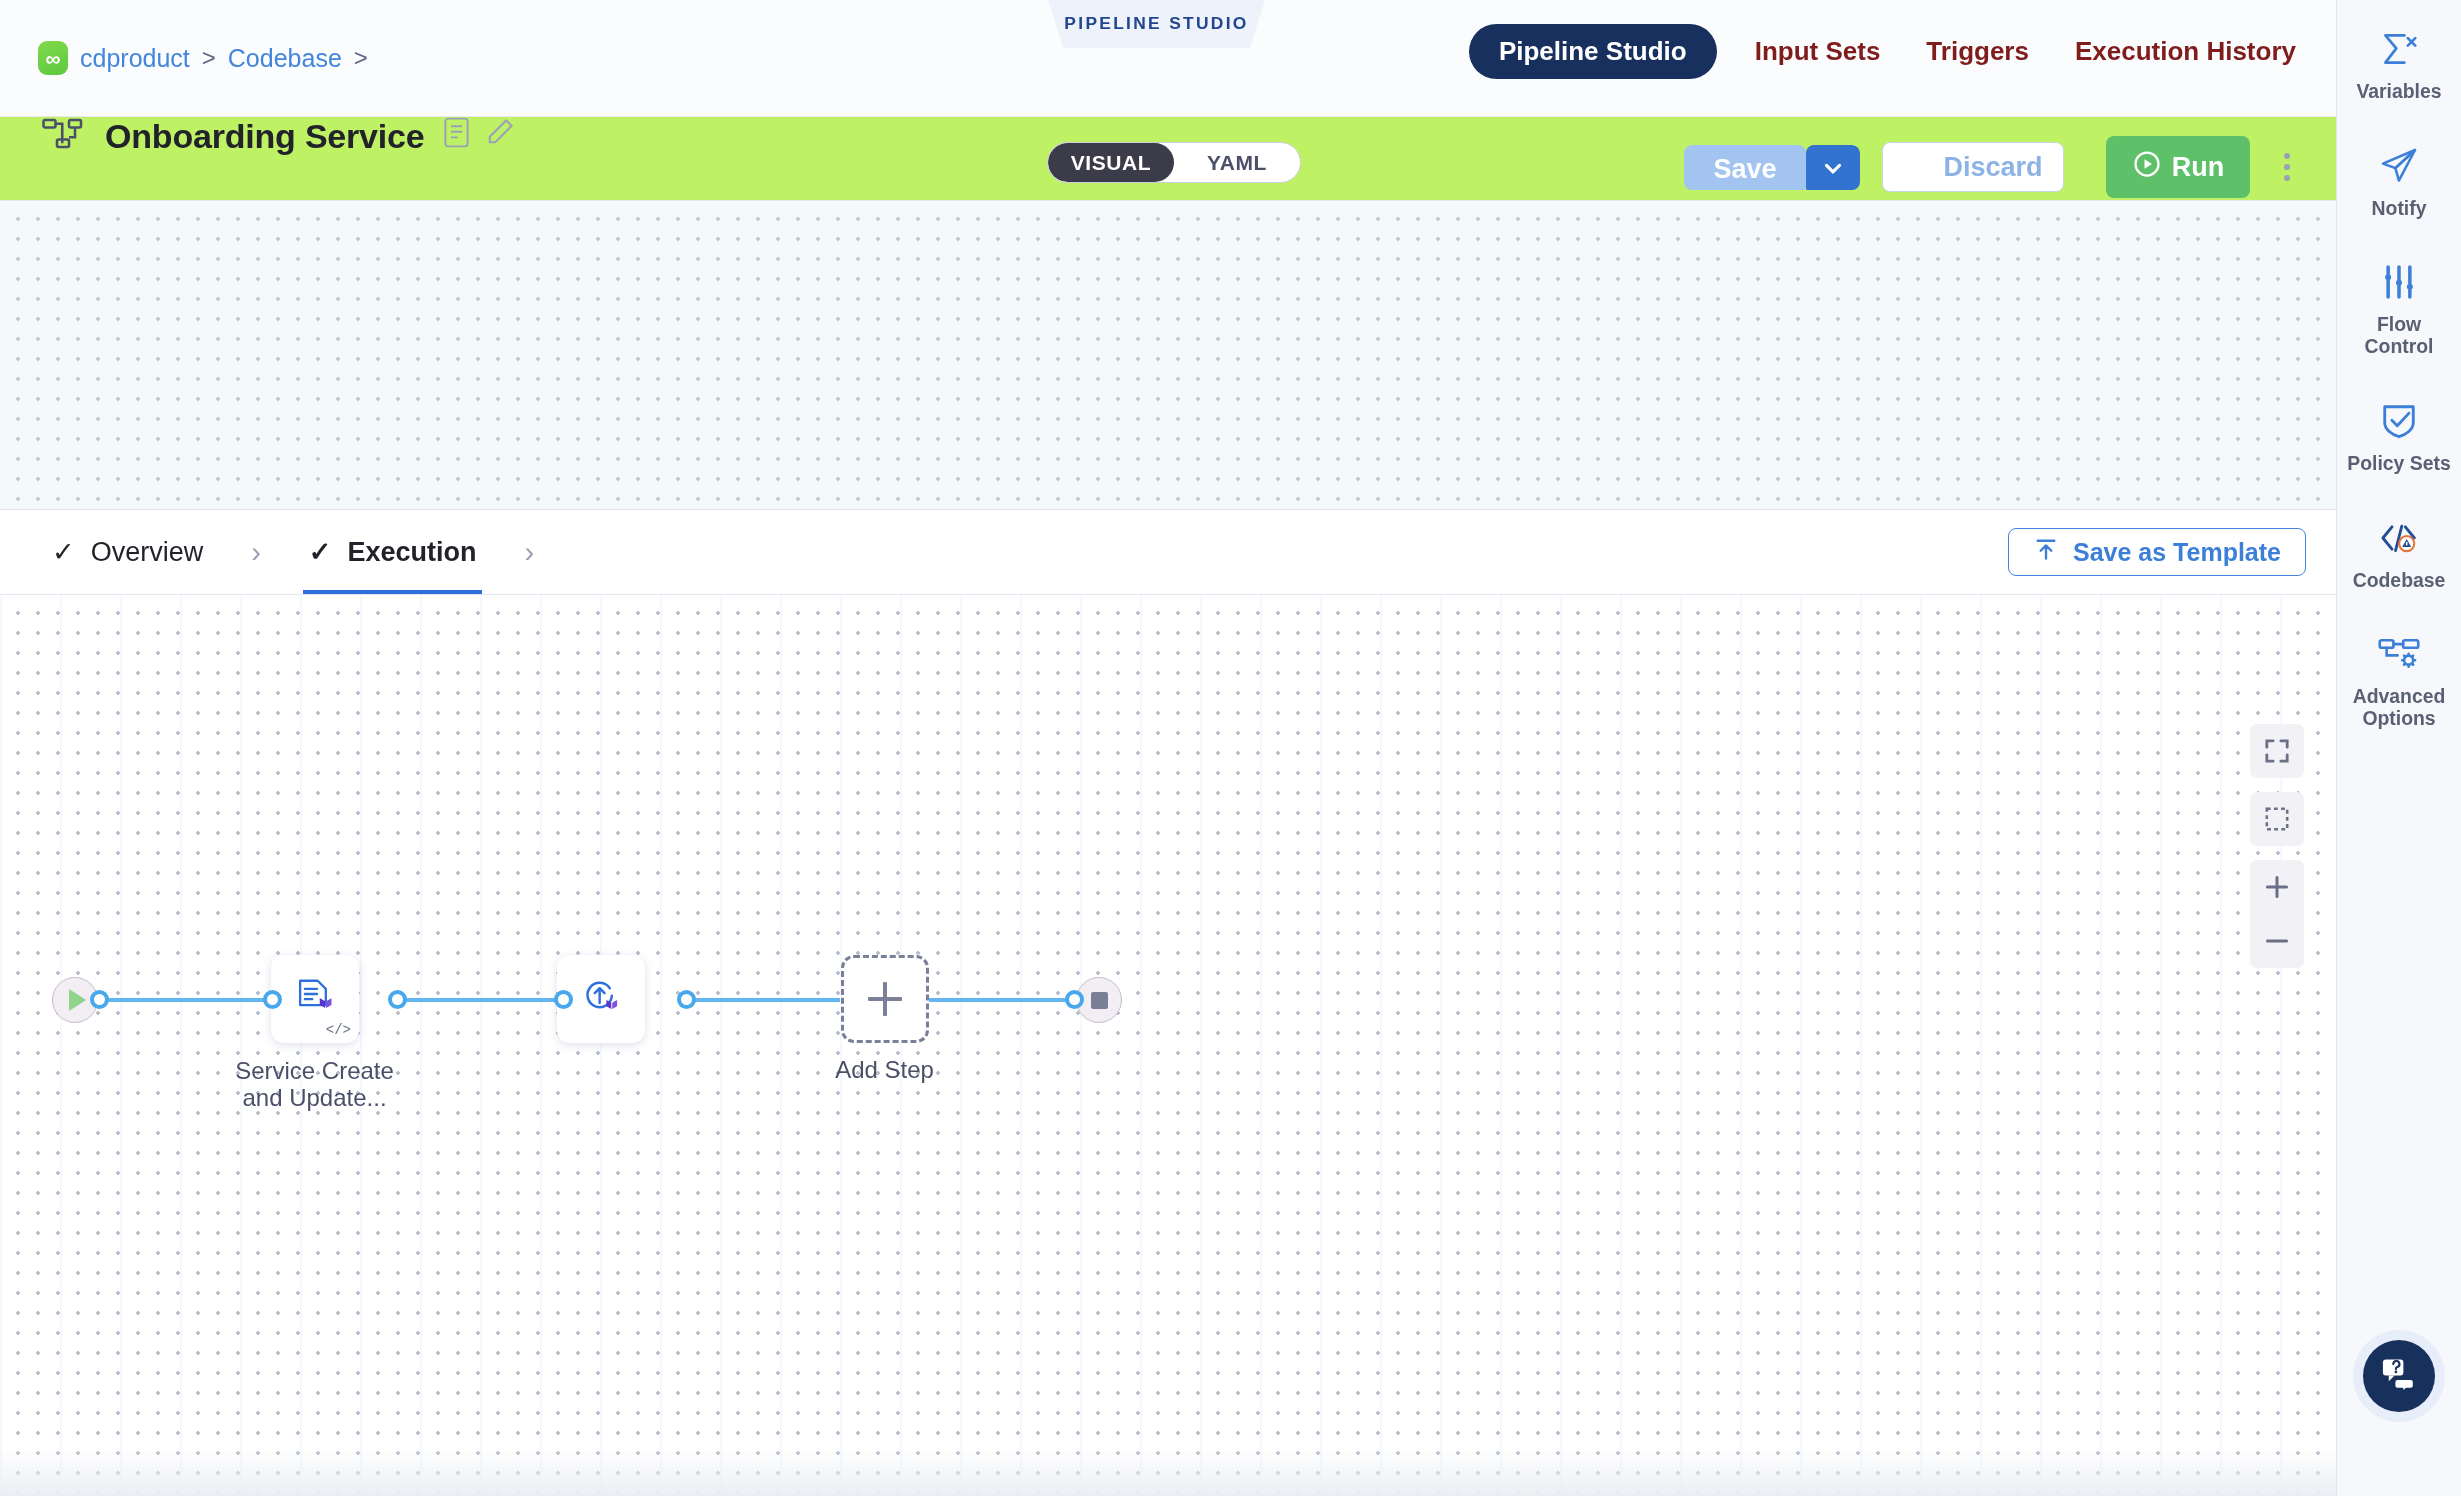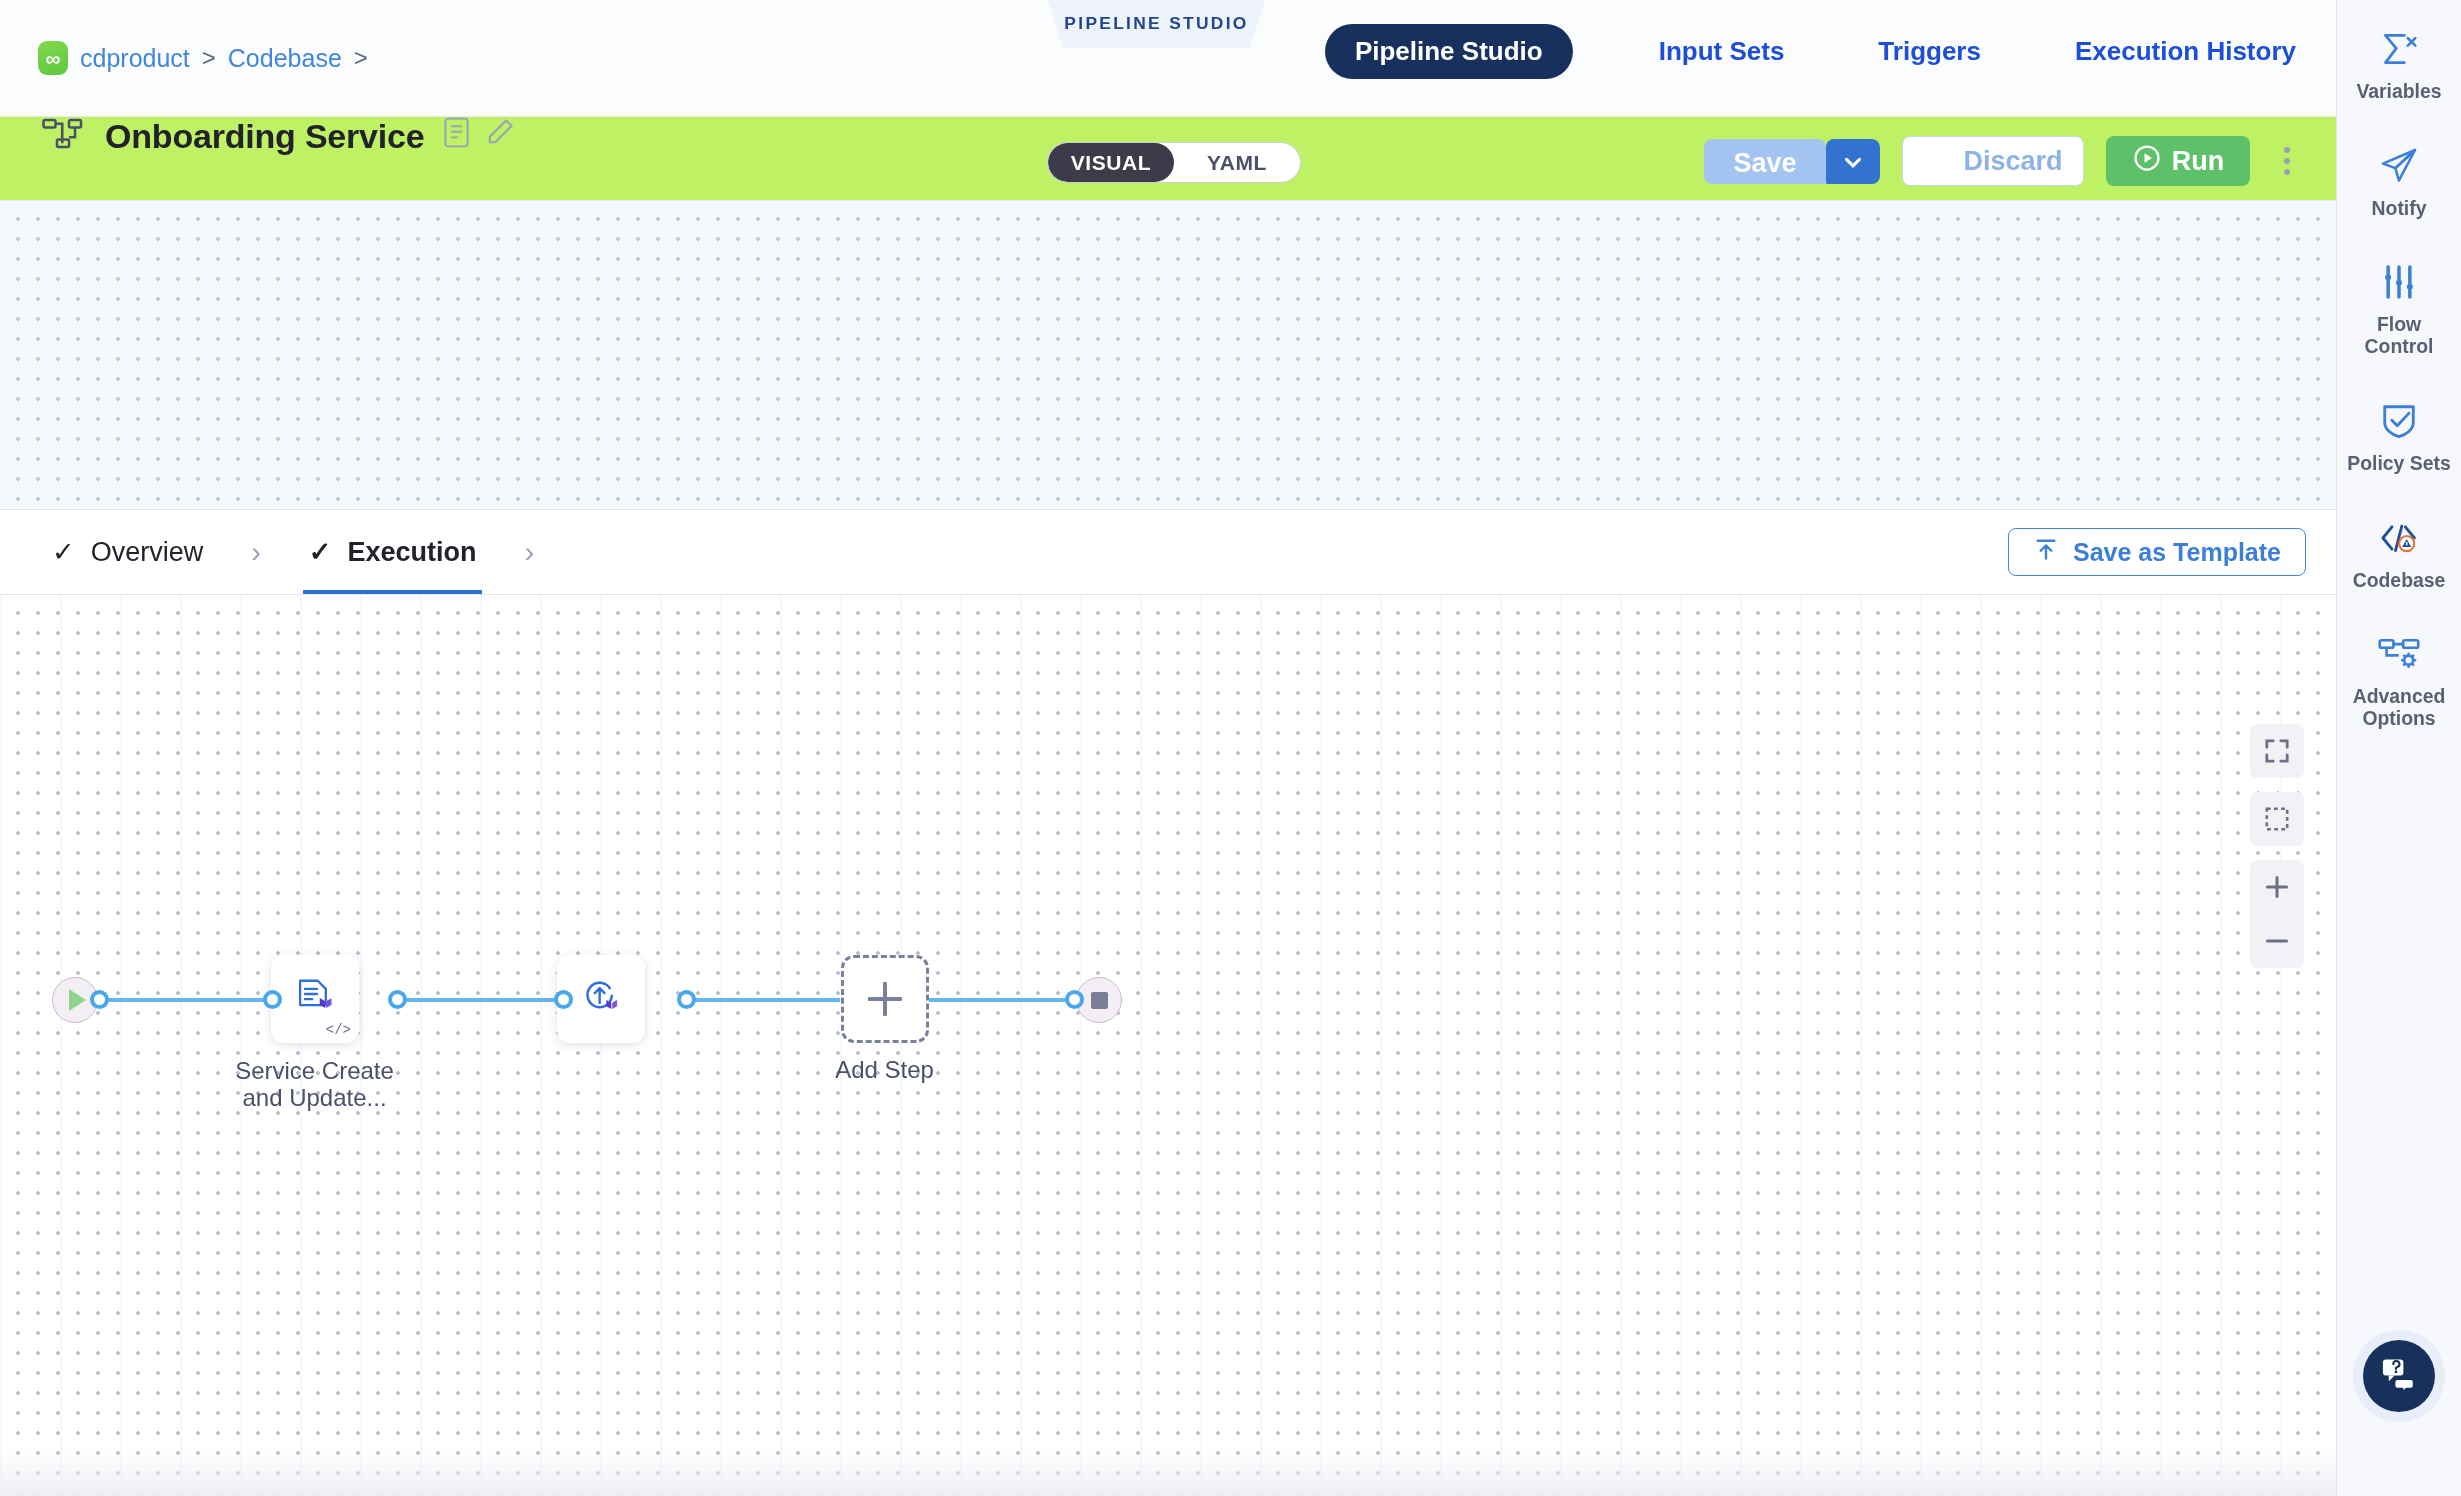--- a/index.html
+++ b/index.html
@@ -38,21 +38,21 @@
     clip-path: polygon(7% 0, 93% 0, 100% 100%, 0% 100%);
     transform: scaleY(-1);
     display: flex; align-items: center; justify-content: center;
   }
   .studio-banner span {
     transform: scaleY(-1);
     font-size: 17.4px; font-weight: 700; letter-spacing: 2.3px; color: #21468d;
   }
 
   .topnav { position: absolute; right: 40px; top: 36px; display: flex; align-items: center; gap: 46px; }
-  .topnav a { font-size: 26px; color: #1d4ed8; text-decoration: none; font-weight: 600; white-space: nowrap; margin-left: 48px; }
+  .topnav a { font-size: 26px; color: #7f1d1d; text-decoration: none; font-weight: 600; white-space: nowrap; }
   .topnav a.active {
     background: #18305e; color: #fff; border-radius: 30px;
     padding: 12px 30px; margin: -12px -8px;
   }
 
   
   .titlebar {
     height: 84px; flex: 0 0 84px; position: relative;
     background: #bef264; border-bottom: 1px solid #e6e8ef;
     display: flex; align-items: flex-start;
@@ -78,21 +78,21 @@
   .btn { border: none; border-radius: 8px; font-family: inherit; cursor: pointer; display: flex; align-items: center; justify-content: center; }
   .save-group { display: flex; height: 45px; border-radius: 8px; overflow: hidden; }
   .btn-save { background: #a3c4f0; color: #fff; font-size: 27px; font-weight: 700; width: 122px; height: 50px; }
   .btn-save-caret { background: #3373d0; color: #fff; width: 54px; height: 50px; }
   .btn-discard {
     background: #fff; border: 1px solid #c8d6ea; color: #8db3e6;
     font-size: 27px; font-weight: 700; width: 182px; height: 50px; border-radius: 8px; padding-left: 40px;
   }
   .btn-run {
     background: #5ec16a; color: #fff; font-size: 27px; font-weight: 700;
-    width: 144px; height: 50px; gap: 10px; border-radius: 8px;
+    width: 144px; height: 62px; gap: 10px; border-radius: 8px; margin-left: 20px;
   }
   .kebab { width: 30px; height: 50px; display: flex; flex-direction: column; align-items: center; justify-content: center; gap: 5px; cursor: pointer; }
   .kebab i { width: 6px; height: 6px; border-radius: 50%; background: #9aa0b5; display: block; }
 
   
   .canvas-top {
     flex: 0 0 309px; position: relative; overflow: hidden;
     background-color: #f4fafc;
     background-image: radial-gradient(#c3c8d4 1.6px, transparent 1.7px);
     background-size: 20px 20px; background-position: 8px 8px;

